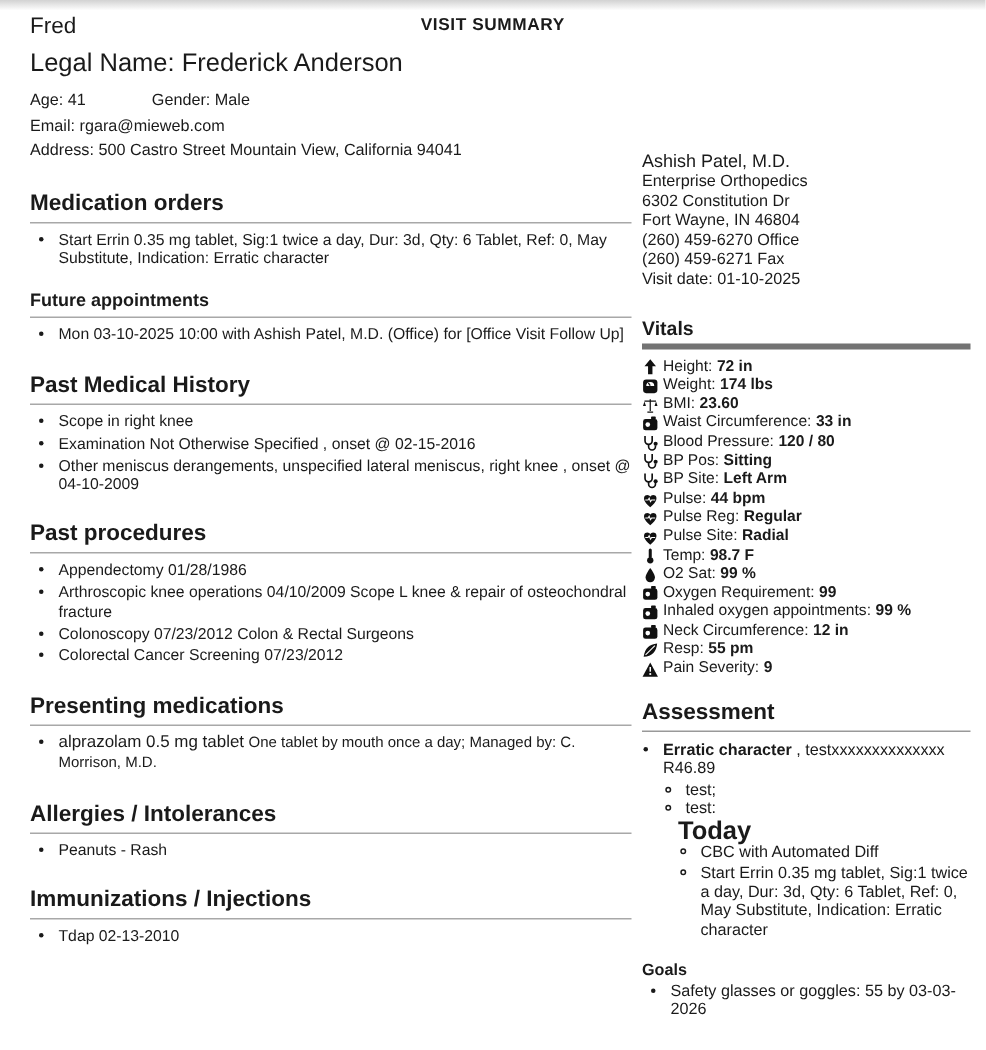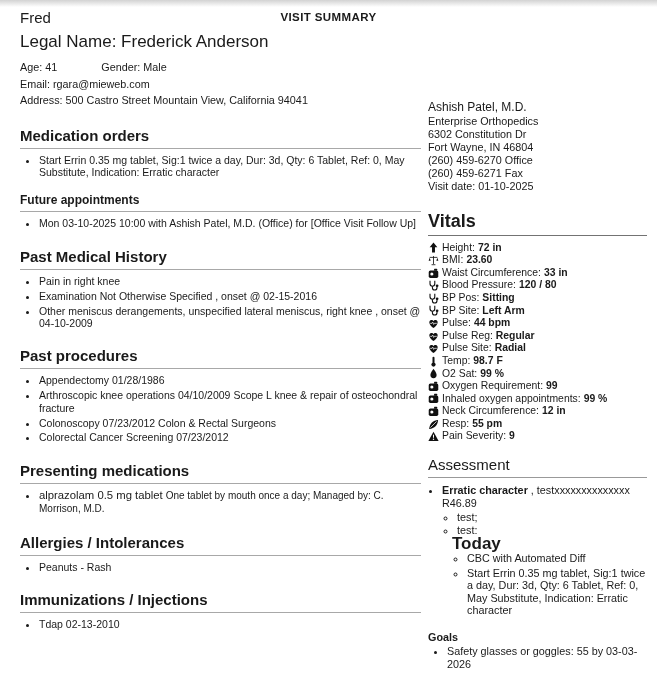--- a/index.html
+++ b/index.html
@@ -28,30 +28,30 @@
   ul.bullets li{font-size:10.5px;line-height:12.4px;margin-bottom:2.5px;}
   .drug{font-size:11.3px;}
   .drug-detail{font-size:10px;}
 
   
   .prov{margin-top:99px;}
   .prov-name{font-size:12px;line-height:16px;}
   .prov-line{font-size:10.8px;line-height:13.1px;}
 
   
-  .vitals h2{font-size:18px;font-weight:bold;margin:17px 0 6px 0;
-       padding-bottom:3px;border-bottom:1px solid #737373;}
+  .vitals h2{font-size:13px;font-weight:bold;margin:17px 0 6px 0;
+       padding-bottom:3px;border-bottom:4px solid #737373;}
   ul.vitals-list{list-style:none;margin:0;padding:0;}
   li.vital{font-size:10.4px;line-height:12.6px;height:12.6px;display:flex;align-items:center;white-space:nowrap;}
   .vicon{width:11px;height:11px;flex:0 0 11px;margin-right:3px;display:inline-flex;}
   .vicon svg{width:11px;height:11px;display:block;}
   .vvalue{font-weight:bold;margin-left:3px;}
 
   
-  .assess h2{font-size:15px;font-weight:normal;margin:13px 0 0 0;
+  .assess h2{font-size:15px;font-weight:bold;margin:13px 0 0 0;
        padding-bottom:4px;border-bottom:1px solid #999;}
   ul.assess-list{margin:6px 0 0 0;padding-left:14px;}
   ul.assess-list > li{font-size:10.8px;line-height:12.6px;}
   .diag-bold{font-weight:bold;}
   ul.sub-list{list-style:circle;margin:2px 0 1px 0;padding-left:15px;}
   ul.sub-list li{font-size:10.8px;line-height:12.6px;}
   .today-label{font-weight:bold;font-size:17px;margin:2px 0 1px 10px;}
   ul.today-list{margin:1px 0 0 10px;padding-left:15px;}
   ul.today-list li{font-size:10.8px;line-height:12.6px;margin-bottom:2px;}
 
@@ -92,21 +92,21 @@
     <ul class="bullets">
 
     <li>Mon 03-10-2025 10:00 with Ashish Patel, M.D. (Office) for [Office Visit Follow Up]</li>
       </ul>
   </section>
 
   <section>
     <h2>Past Medical History</h2>
     <ul class="bullets">
 
-    <li>Pain in right knee</li>
+    <li>Scope in right knee</li>
         <li>Examination Not Otherwise Specified , onset @ 02-15-2016</li>
         <li>Other meniscus derangements, unspecified lateral meniscus, right knee , onset @ 04-10-2009</li>
       </ul>
   </section>
 
   <section>
     <h2>Past procedures</h2>
     <ul class="bullets">
 
     <li>Appendectomy 01/28/1986</li>
@@ -161,20 +161,31 @@
         <li class="vital">
           <span class="vicon">
             <svg viewBox="0 0 12 12">
               <path d="M6 .5 10.2 5.6 7.6 5.6 7.6 11.4 4.4 11.4 4.4 5.6 1.8 5.6Z" fill="#111"></path>
             </svg>
           </span>
           <span class="vlabel">Height:</span>
           <span class="vvalue">72 in</span>
         </li>
 
+        <li class="vital">
+          <span class="vicon">
+            <svg viewBox="0 0 12 12">
+              <rect x=".8" y="1" width="10.4" height="10" rx="2.2" fill="#111"></rect>
+              <path d="M3.1 5.8A2.9 2.9 0 0 1 8.9 5.8Z" fill="#fff"></path>
+              <path d="M6 5.6 4.6 3.6" stroke="#111" stroke-width=".9"></path>
+            </svg>
+          </span>
+          <span class="vlabel">Weight:</span>
+          <span class="vvalue">174 lbs</span>
+        </li>
 
         <li class="vital">
           <span class="vicon">
             <svg viewBox="0 0 12 12">
               <g stroke="#111" stroke-width=".9" fill="none">
                 <path d="M6 1.2V9.8M1.8 2.6H10.2M3.9 10.6H8.1"></path>
               </g>
               <path d="M1.8 2.9.7 6.2H2.9ZM10.2 2.9 9.1 6.2H11.3Z" fill="#111"></path>
             </svg>
           </span>

